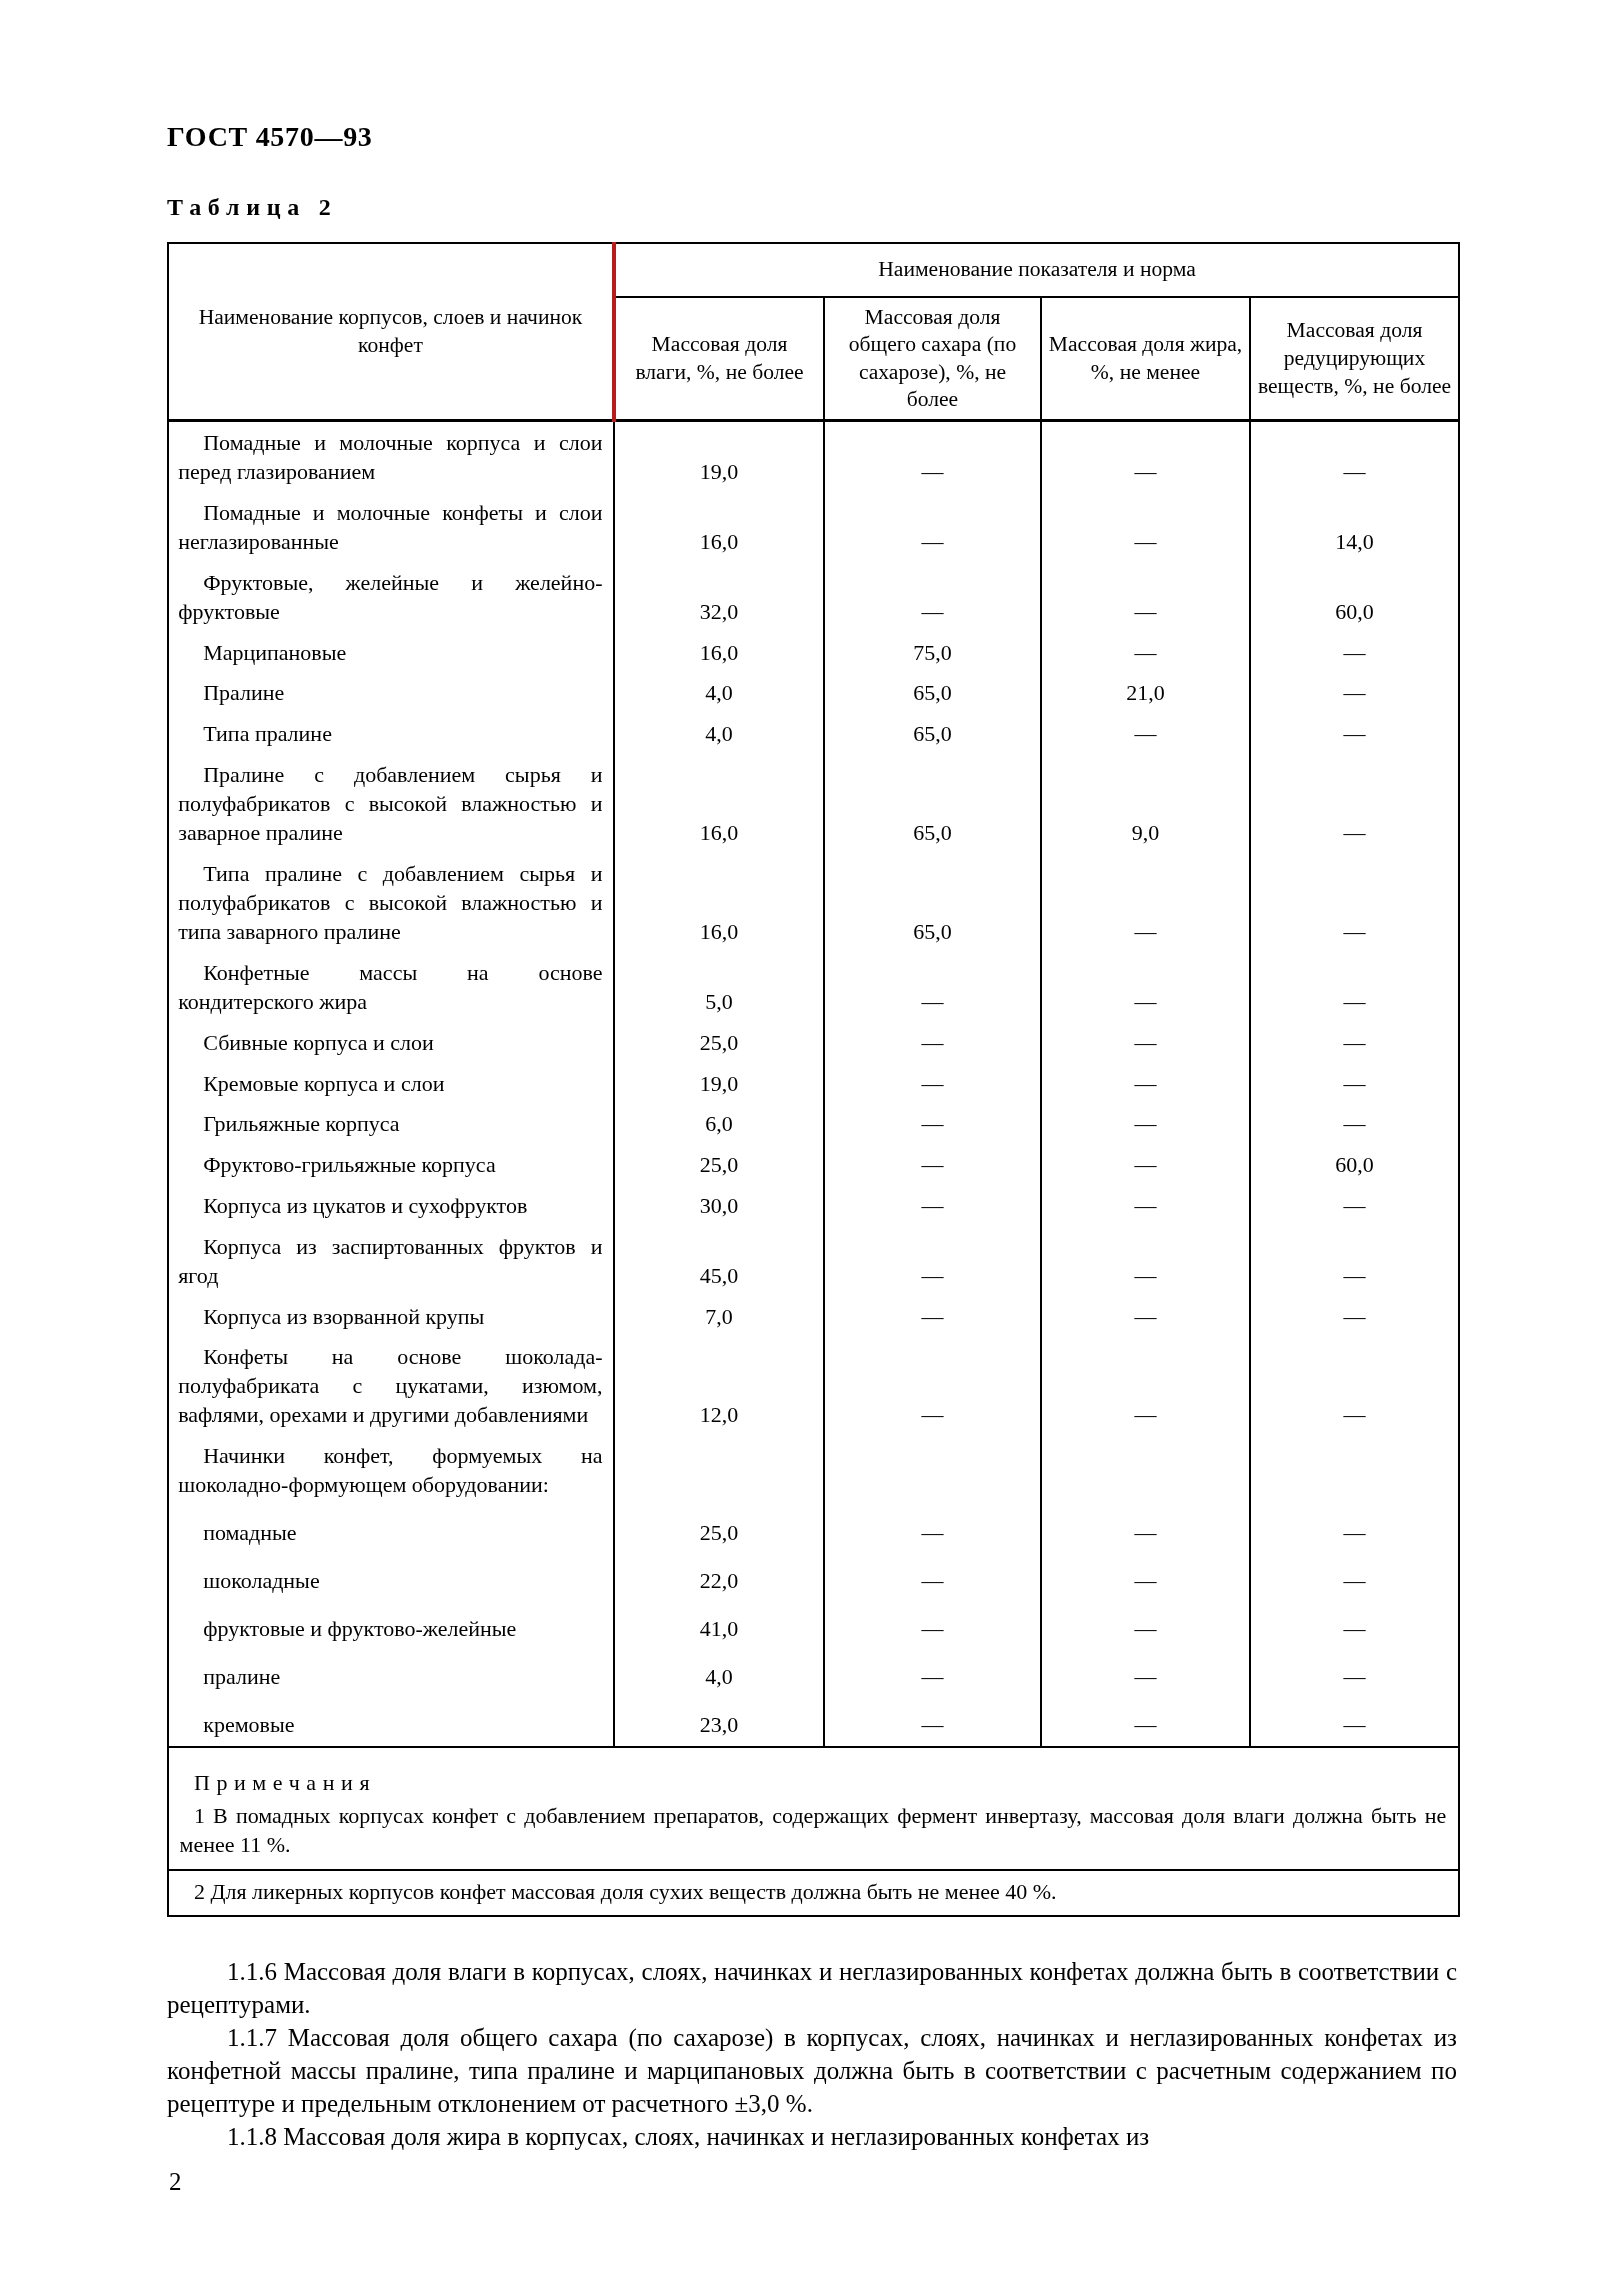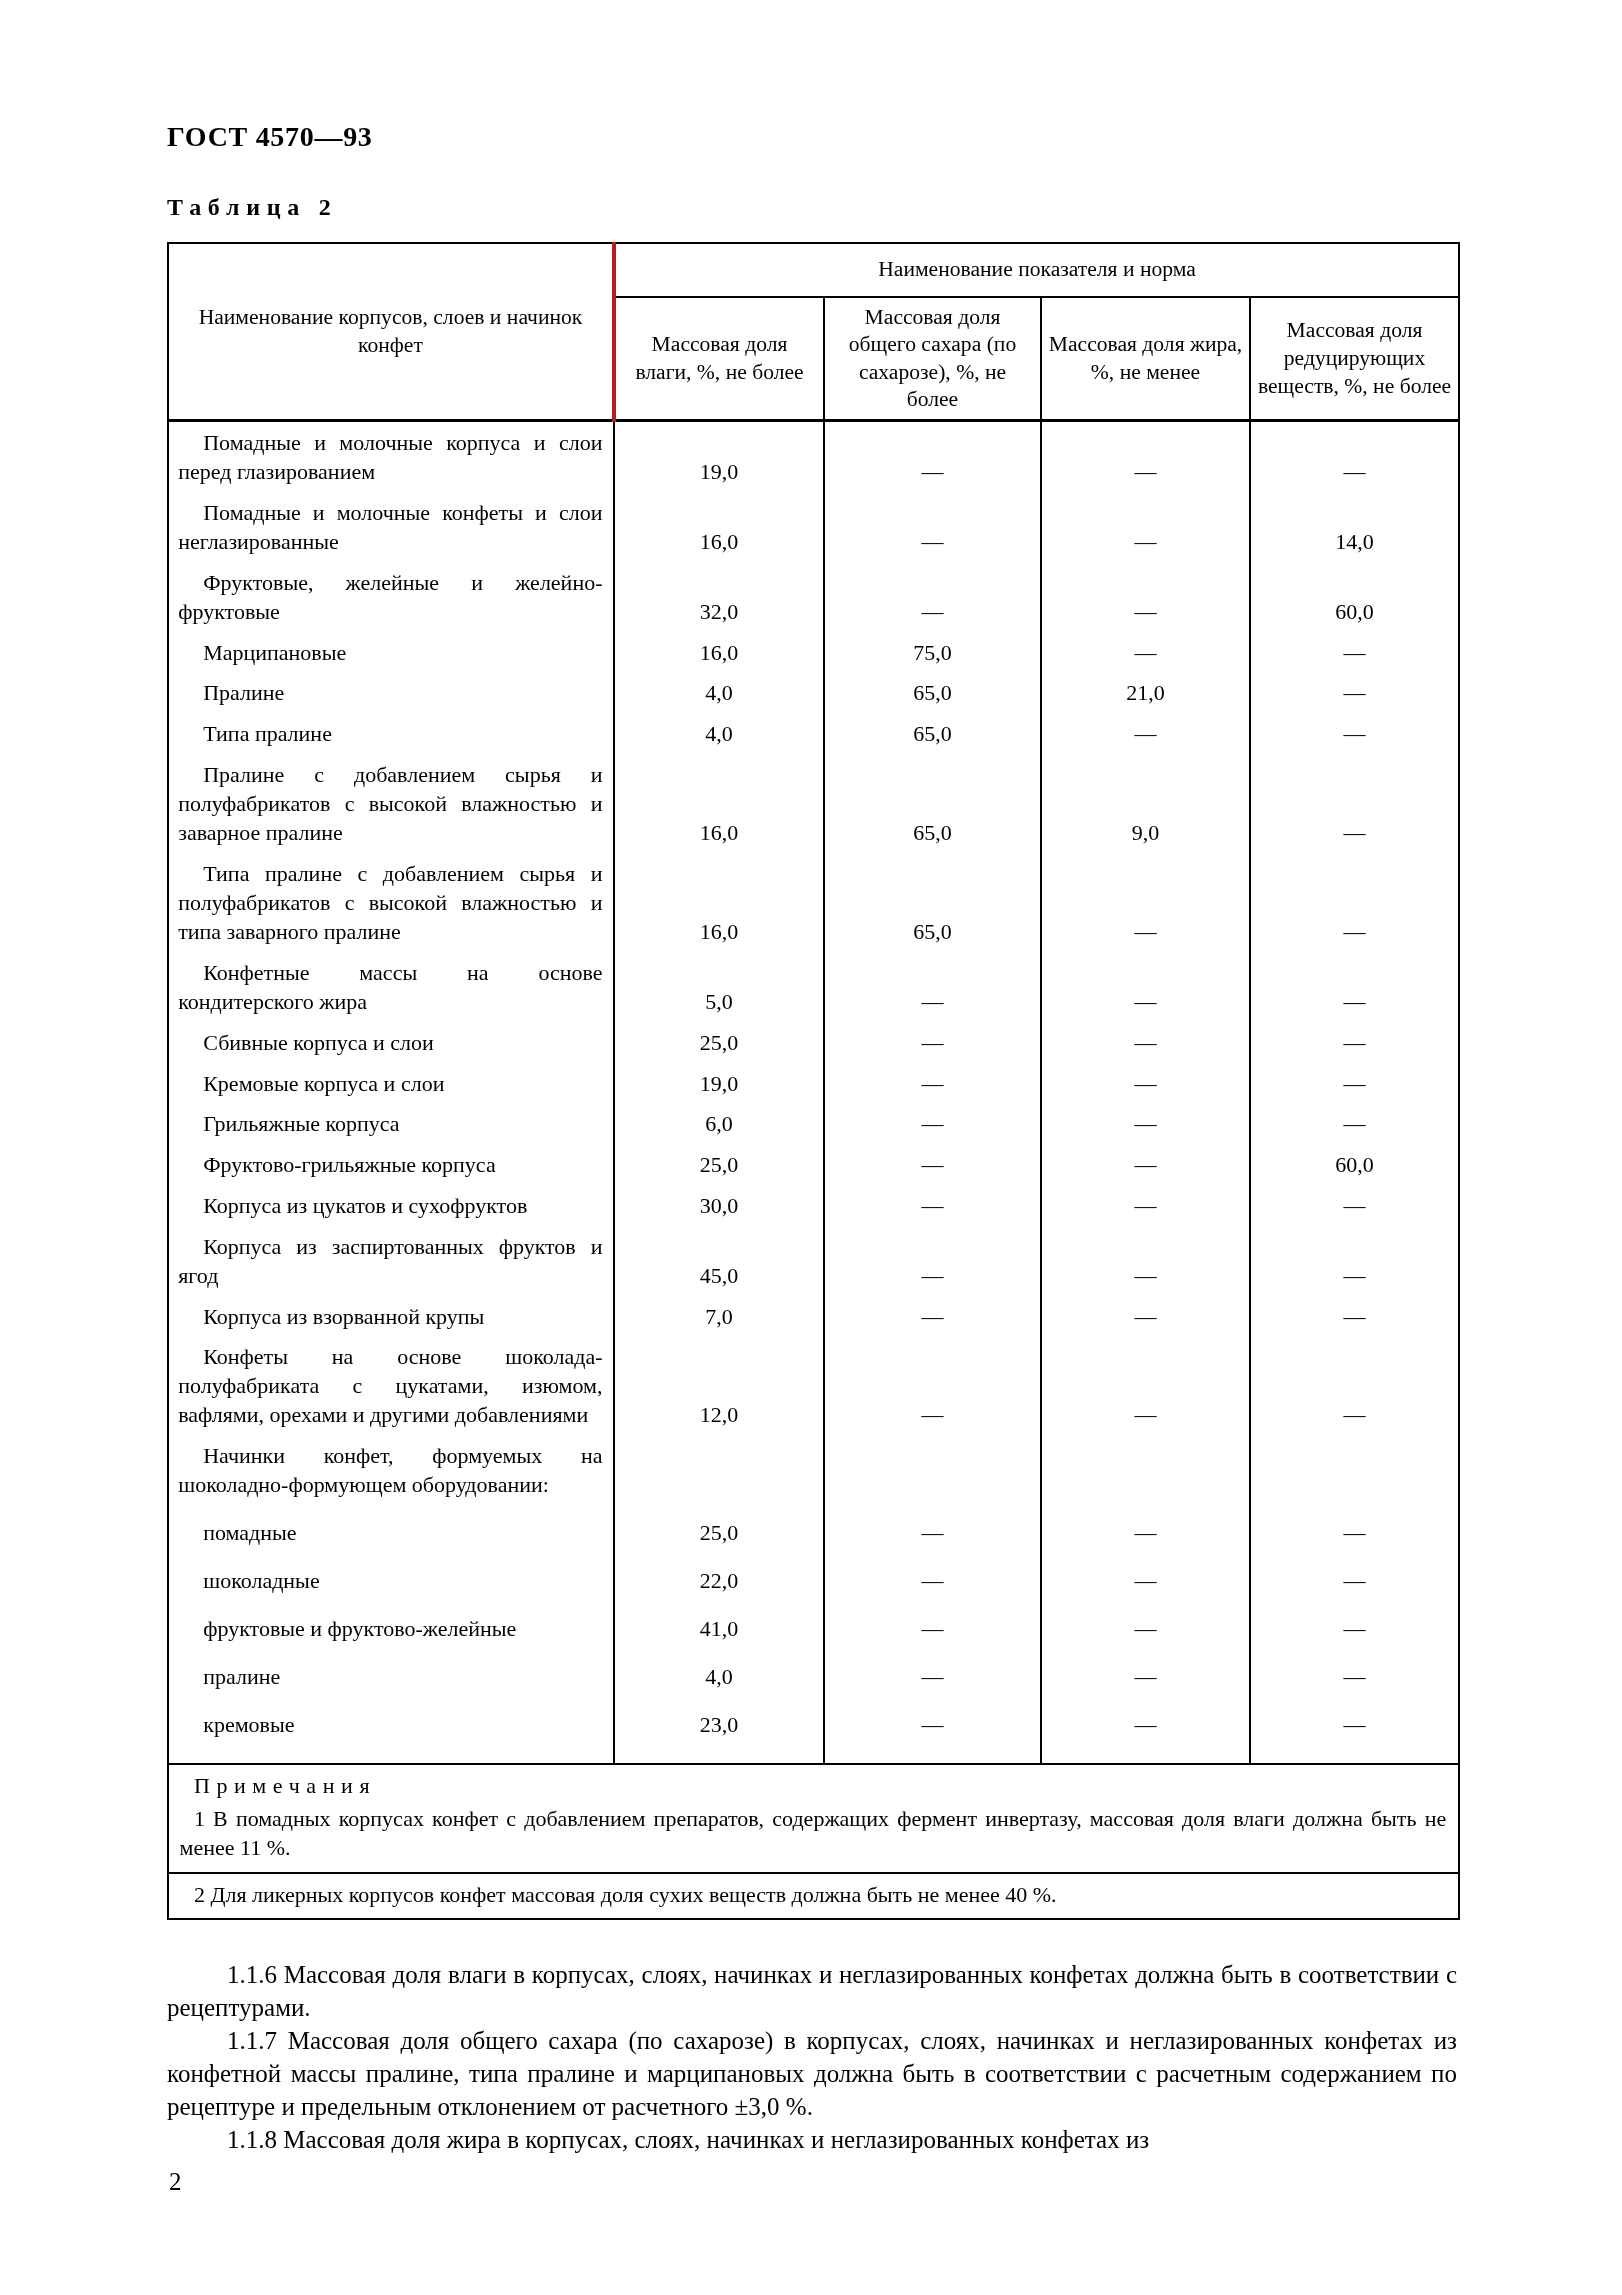--- a/index.html
+++ b/index.html
@@ -67,32 +67,33 @@
     text-align: justify;
     padding: 5.9px 10.5px 5.9px 9.2px;
     text-indent: 25px;
   }
   .gost-table td.val {
     text-align: center;
     border-left: 2px solid #000;
     padding: 5.9px 5.2px;
   }
   .gost-table tr.sub td { padding-top: 13px; }
-  .gost-table tr.last-data td { padding-bottom: 24px; }
+  .gost-table tr.last-data td { padding-bottom: 7px; }
   .gost-table tr.notes-head-row > td,
   .gost-table tr.note2-row > td {
     border-top: 2px solid #000;
     padding: 6.5px 11.8px 9.2px 10.5px;
     vertical-align: top;
   }
   .notes-title {
     font-size: 22px;
     letter-spacing: 0.30em;
     text-indent: 14.4px;
     margin-bottom: 3.9px;
+    margin-top: 14px;
   }
   .note-text {
     font-size: 22px;
     text-align: justify;
     text-indent: 14.4px;
   }
   .body-paragraphs { margin-top: 38px; width: 1290px; }
   .para {
     font-size: 25px;
     line-height: 1.32;

